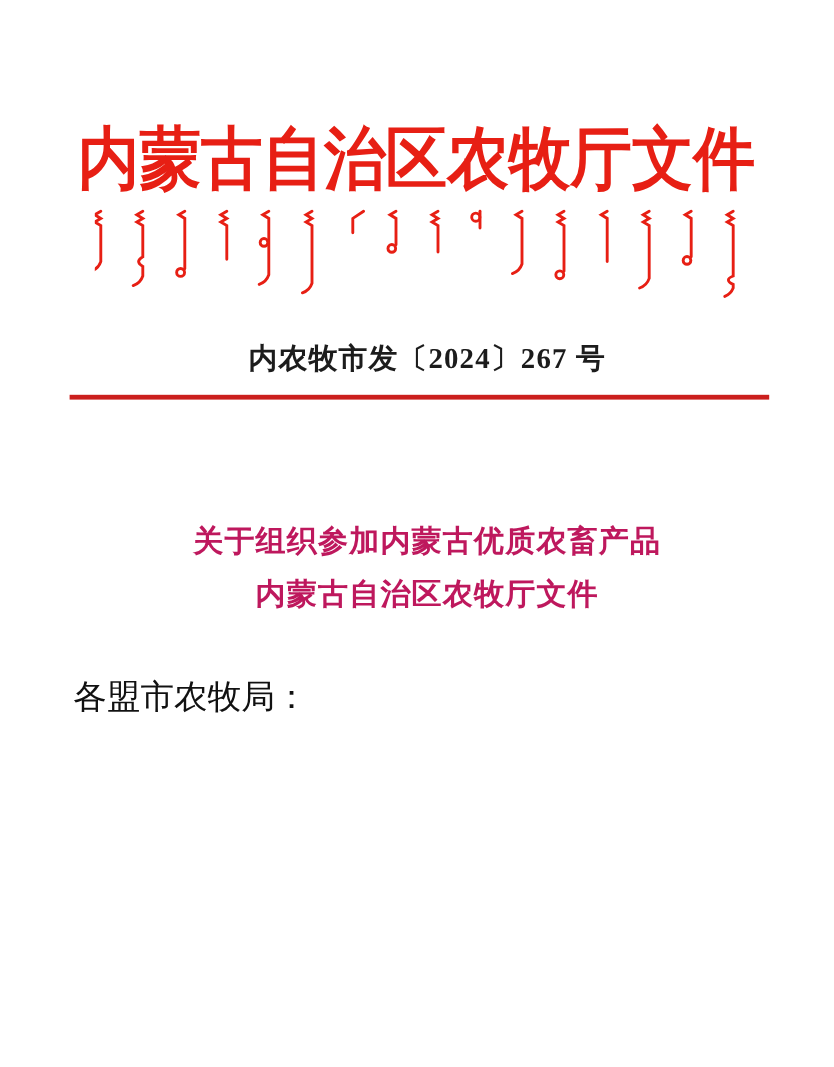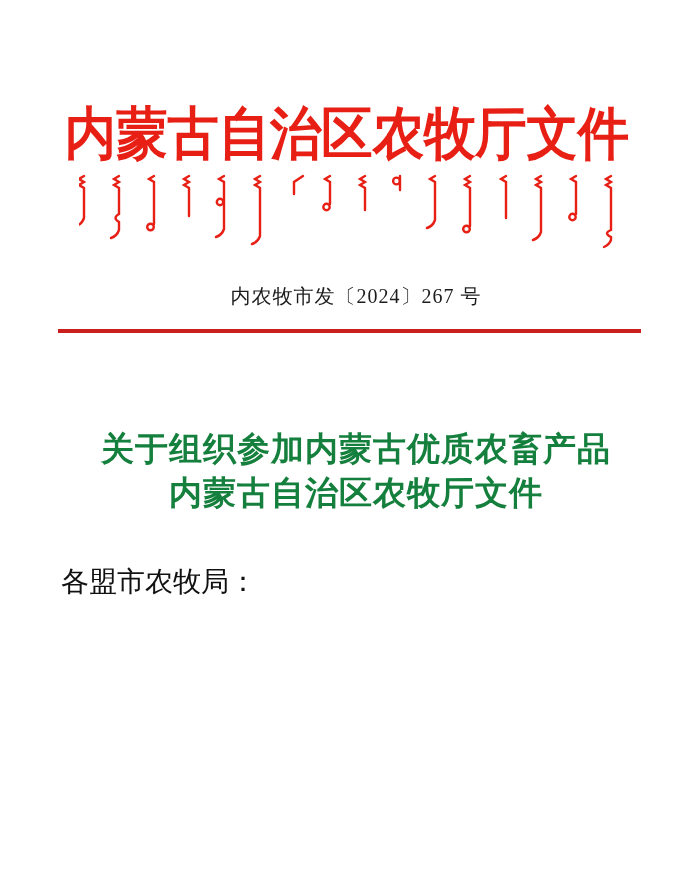--- a/index.html
+++ b/index.html
@@ -12,30 +12,30 @@
     position:absolute; top:102px; left:12px; width:670px;
     text-align:center; font-size:57px; line-height:64px;
     font-weight:900; color:#e71f14; white-space:nowrap;
     transform:scaleX(0.9); transform-origin:50% 50%;
   }
   .mongolian-row {
     position:absolute; top:174px; left:79px; width:538px; height:78px;
   }
   .doc-number {
     position:absolute; top:283px; left:21px; width:670px;
-    text-align:center; font-size:20px; color:#1c1c1c; letter-spacing:1px;
+    text-align:center; font-size:24px; color:#1c1c1c; letter-spacing:1px;font-weight:bold;
   }
   .red-line {
     position:absolute; top:329px; left:58px; width:583px; height:4px;
     background:#cb1f1d;
   }
   .doc-title {
     position:absolute; top:430px; left:21px; width:670px;
-    text-align:center; font-weight:bold; font-size:33px; line-height:44px;
-    color:#15803d; letter-spacing:1px;font-family:Liberation Mono, monospace;
+    text-align:center; font-weight:bold; font-size:25px; line-height:44px;
+    color:#be185d; letter-spacing:1px;
   }
   .body-block {
     position:absolute; top:562px; left:61px; width:579px;
     font-size:28px; line-height:40.5px; color:#111111; text-align:justify;
   }
   .salutation { text-align:left; }
   .para { margin:0; text-indent:2em; }
   .page-num {
     position:absolute; top:848px; right:46px;
     font-size:16px; color:#2b2b2b; letter-spacing:3px; white-space:nowrap;

